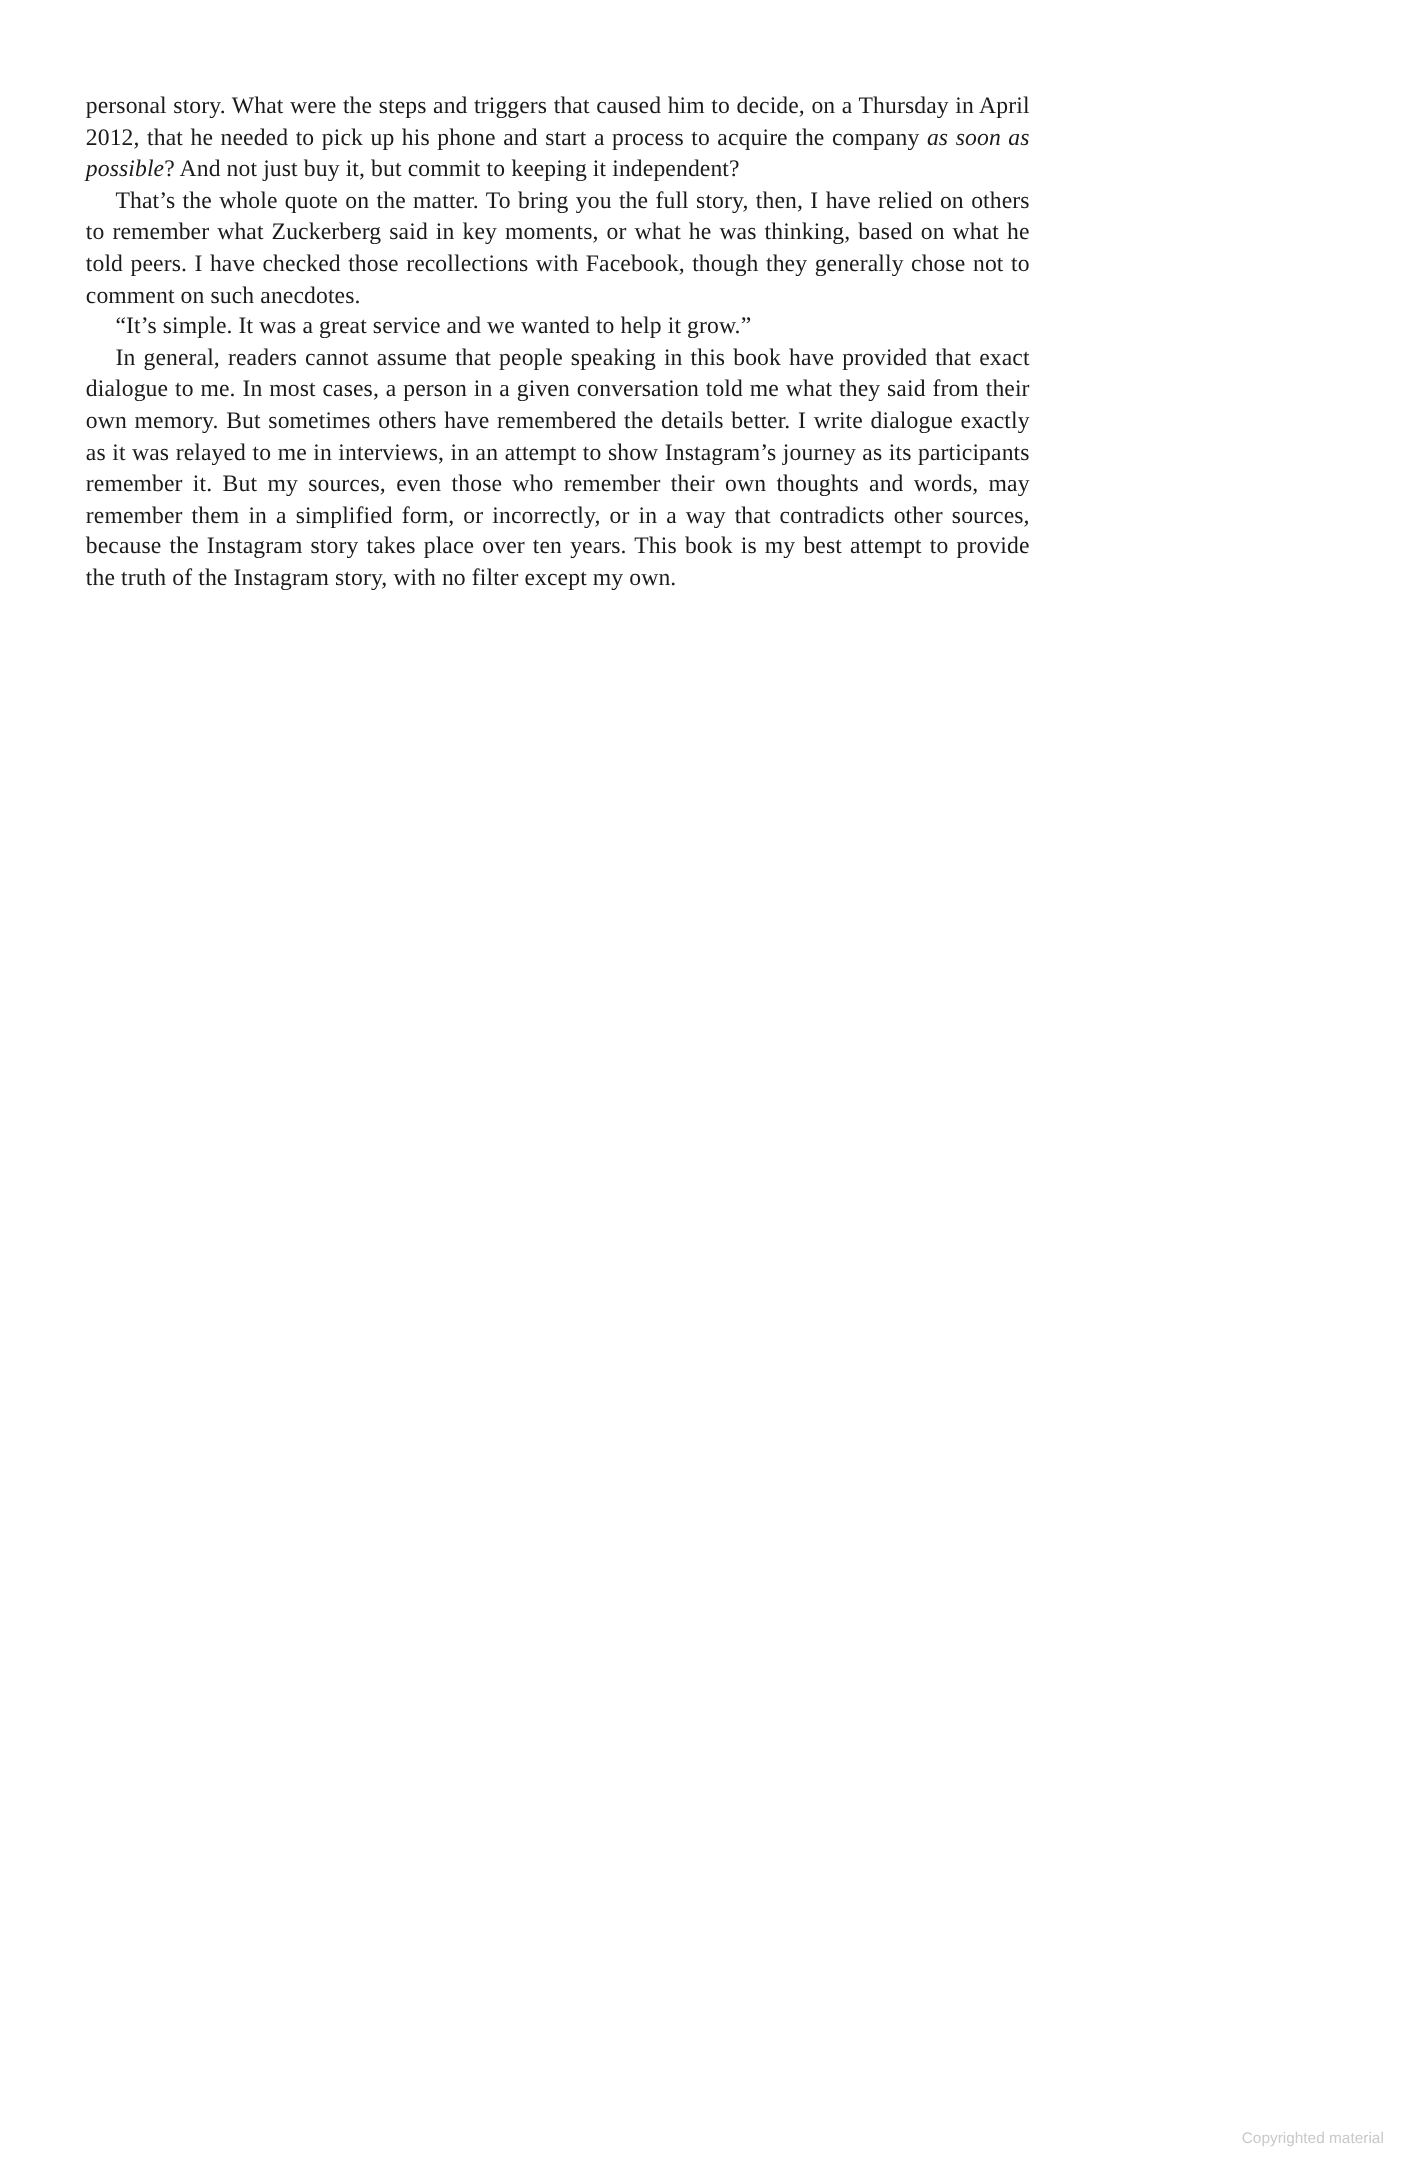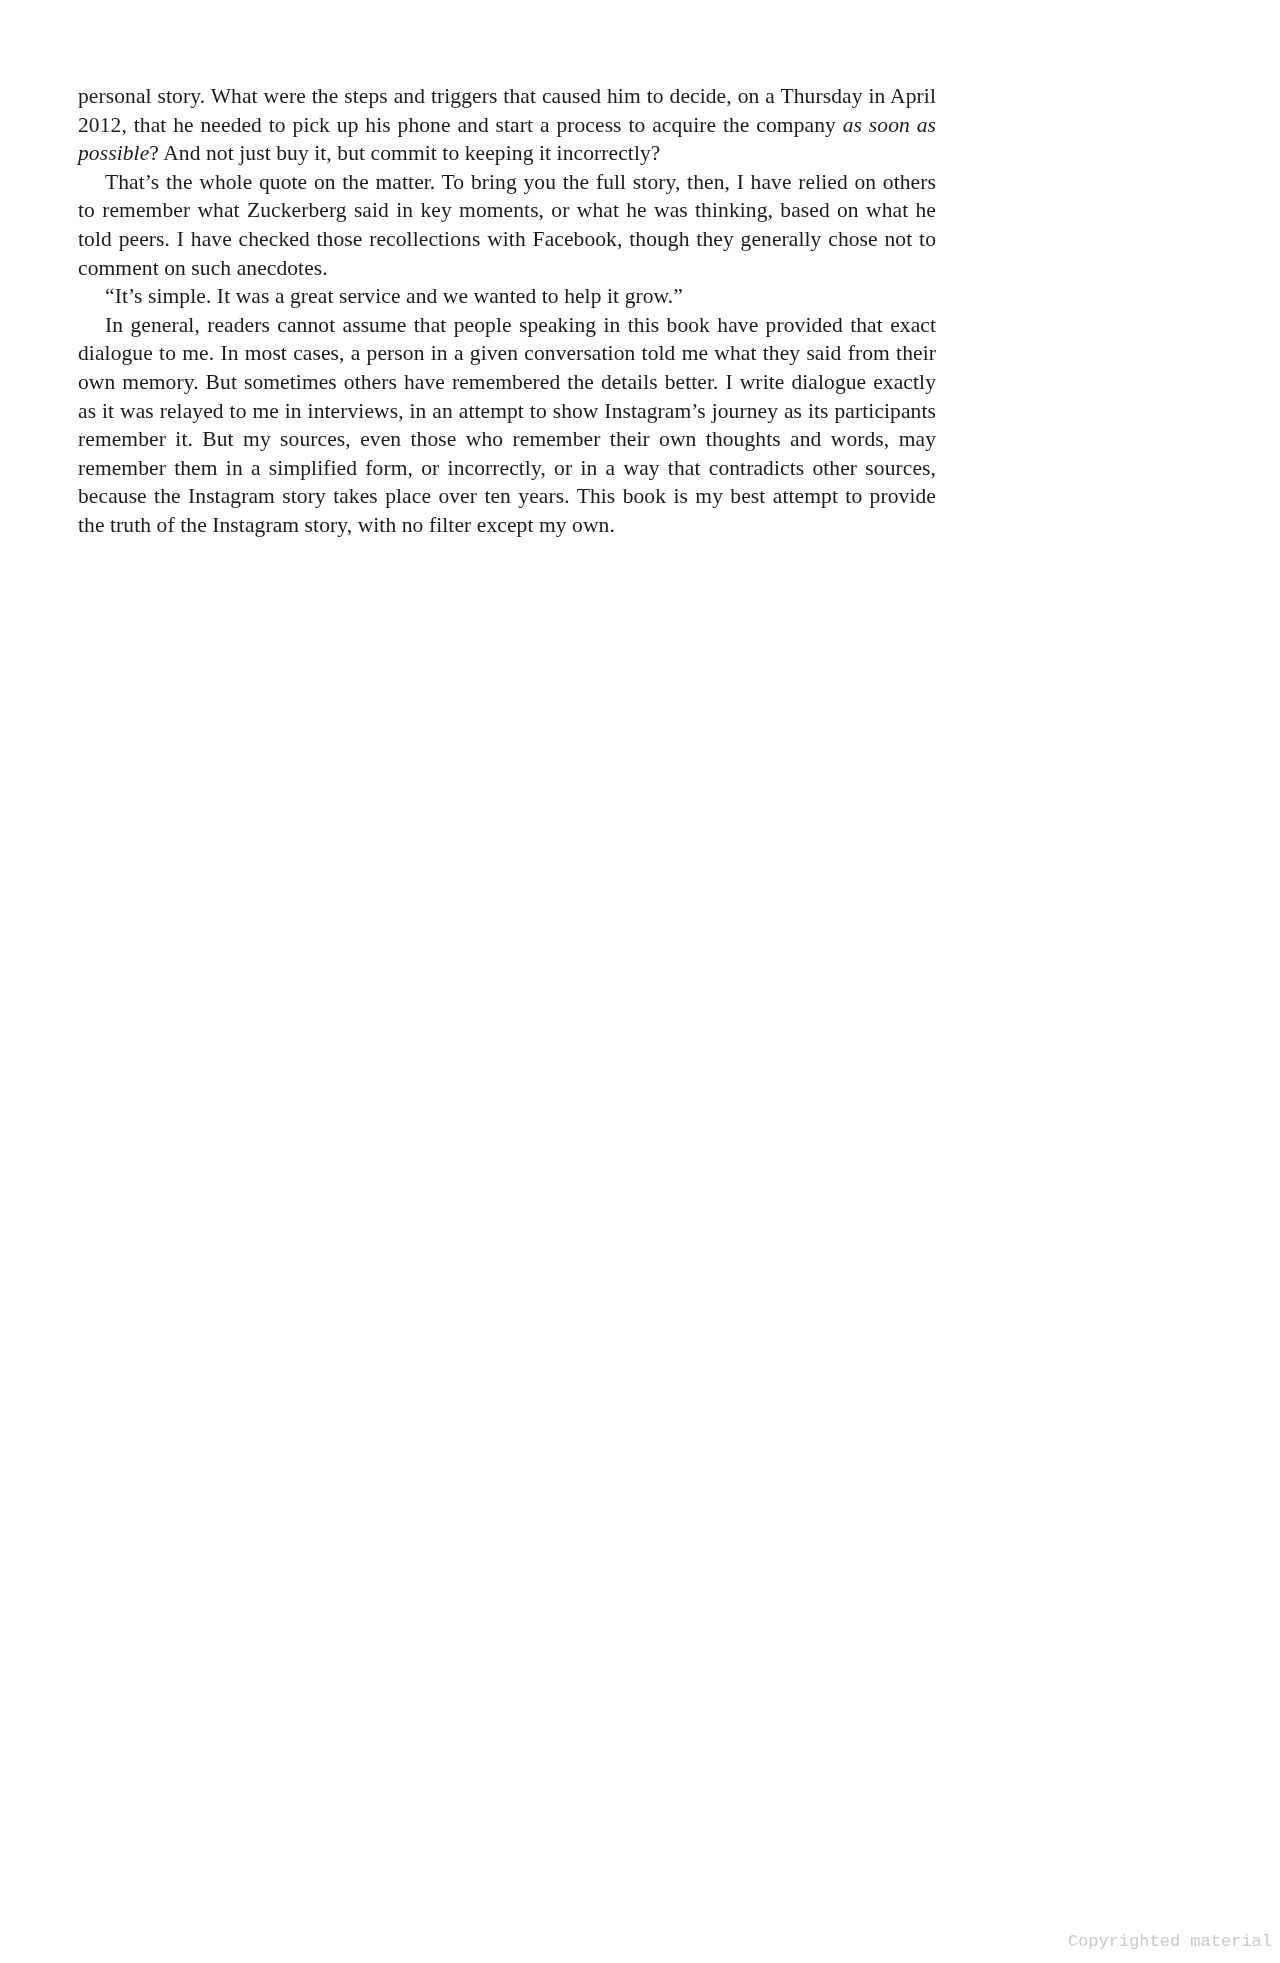--- a/index.html
+++ b/index.html
@@ -31,31 +31,31 @@
     padding: 0;
   }
   .text-block p.indent {
     text-indent: 27px;
   }
   .text-block em {
     font-style: italic;
   }
   .watermark {
     position: absolute;
-    right: 8px;
+    right: 22px;
     bottom: 12px;
-    font-family: Liberation Mono, monospace;
-    font-size: 17px;
+    font-family: Liberation Sans, sans-serif;
+    font-size: 14px;
     color: #c9c9c9;
   }
 </style>
 </head>
 <body>
 
 <div class="page" style="background: rgb(255, 255, 255);">
   <div class="text-block" style="color: rgb(27, 27, 27);">
-      <p><span>personal story. What were the steps and triggers that caused him to decide, on a Thursday in April 2012, that he needed to pick up his phone and start a process to acquire the company </span><em>as soon as possible</em><span>? And not just buy it, but commit to keeping it incorrectly?</span></p>
+      <p><span>personal story. What were the steps and triggers that caused him to decide, on a Thursday in April 2012, that he needed to pick up his phone and start a process to acquire the company </span><em>as soon as possible</em><span>? And not just buy it, but commit to keeping it independent?</span></p>
       <p class="indent"><span>That’s the whole quote on the matter. To bring you the full story, then, I have relied on others to remember what Zuckerberg said in key moments, or what he was thinking, based on what he told peers. I have checked those recollections with Facebook, though they generally chose not to comment on such anecdotes.</span></p>
       <p class="indent"><span>“It’s simple. It was a great service and we wanted to help it grow.”</span></p>
       <p class="indent"><span>In general, readers cannot assume that people speaking in this book have provided that exact dialogue to me. In most cases, a person in a given conversation told me what they said from their own memory. But sometimes others have remembered the details better. I write dialogue exactly as it was relayed to me in interviews, in an attempt to show Instagram’s journey as its participants remember it. But my sources, even those who remember their own thoughts and words, may remember them in a simplified form, or incorrectly, or in a way that contradicts other sources, because the Instagram story takes place over ten years. This book is my best attempt to provide the truth of the Instagram story, with no filter except my own.</span></p>
     </div>
   <div class="watermark" style="color: rgb(201, 201, 201);">Copyrighted material</div>
 </div>
 
 </body></html>

